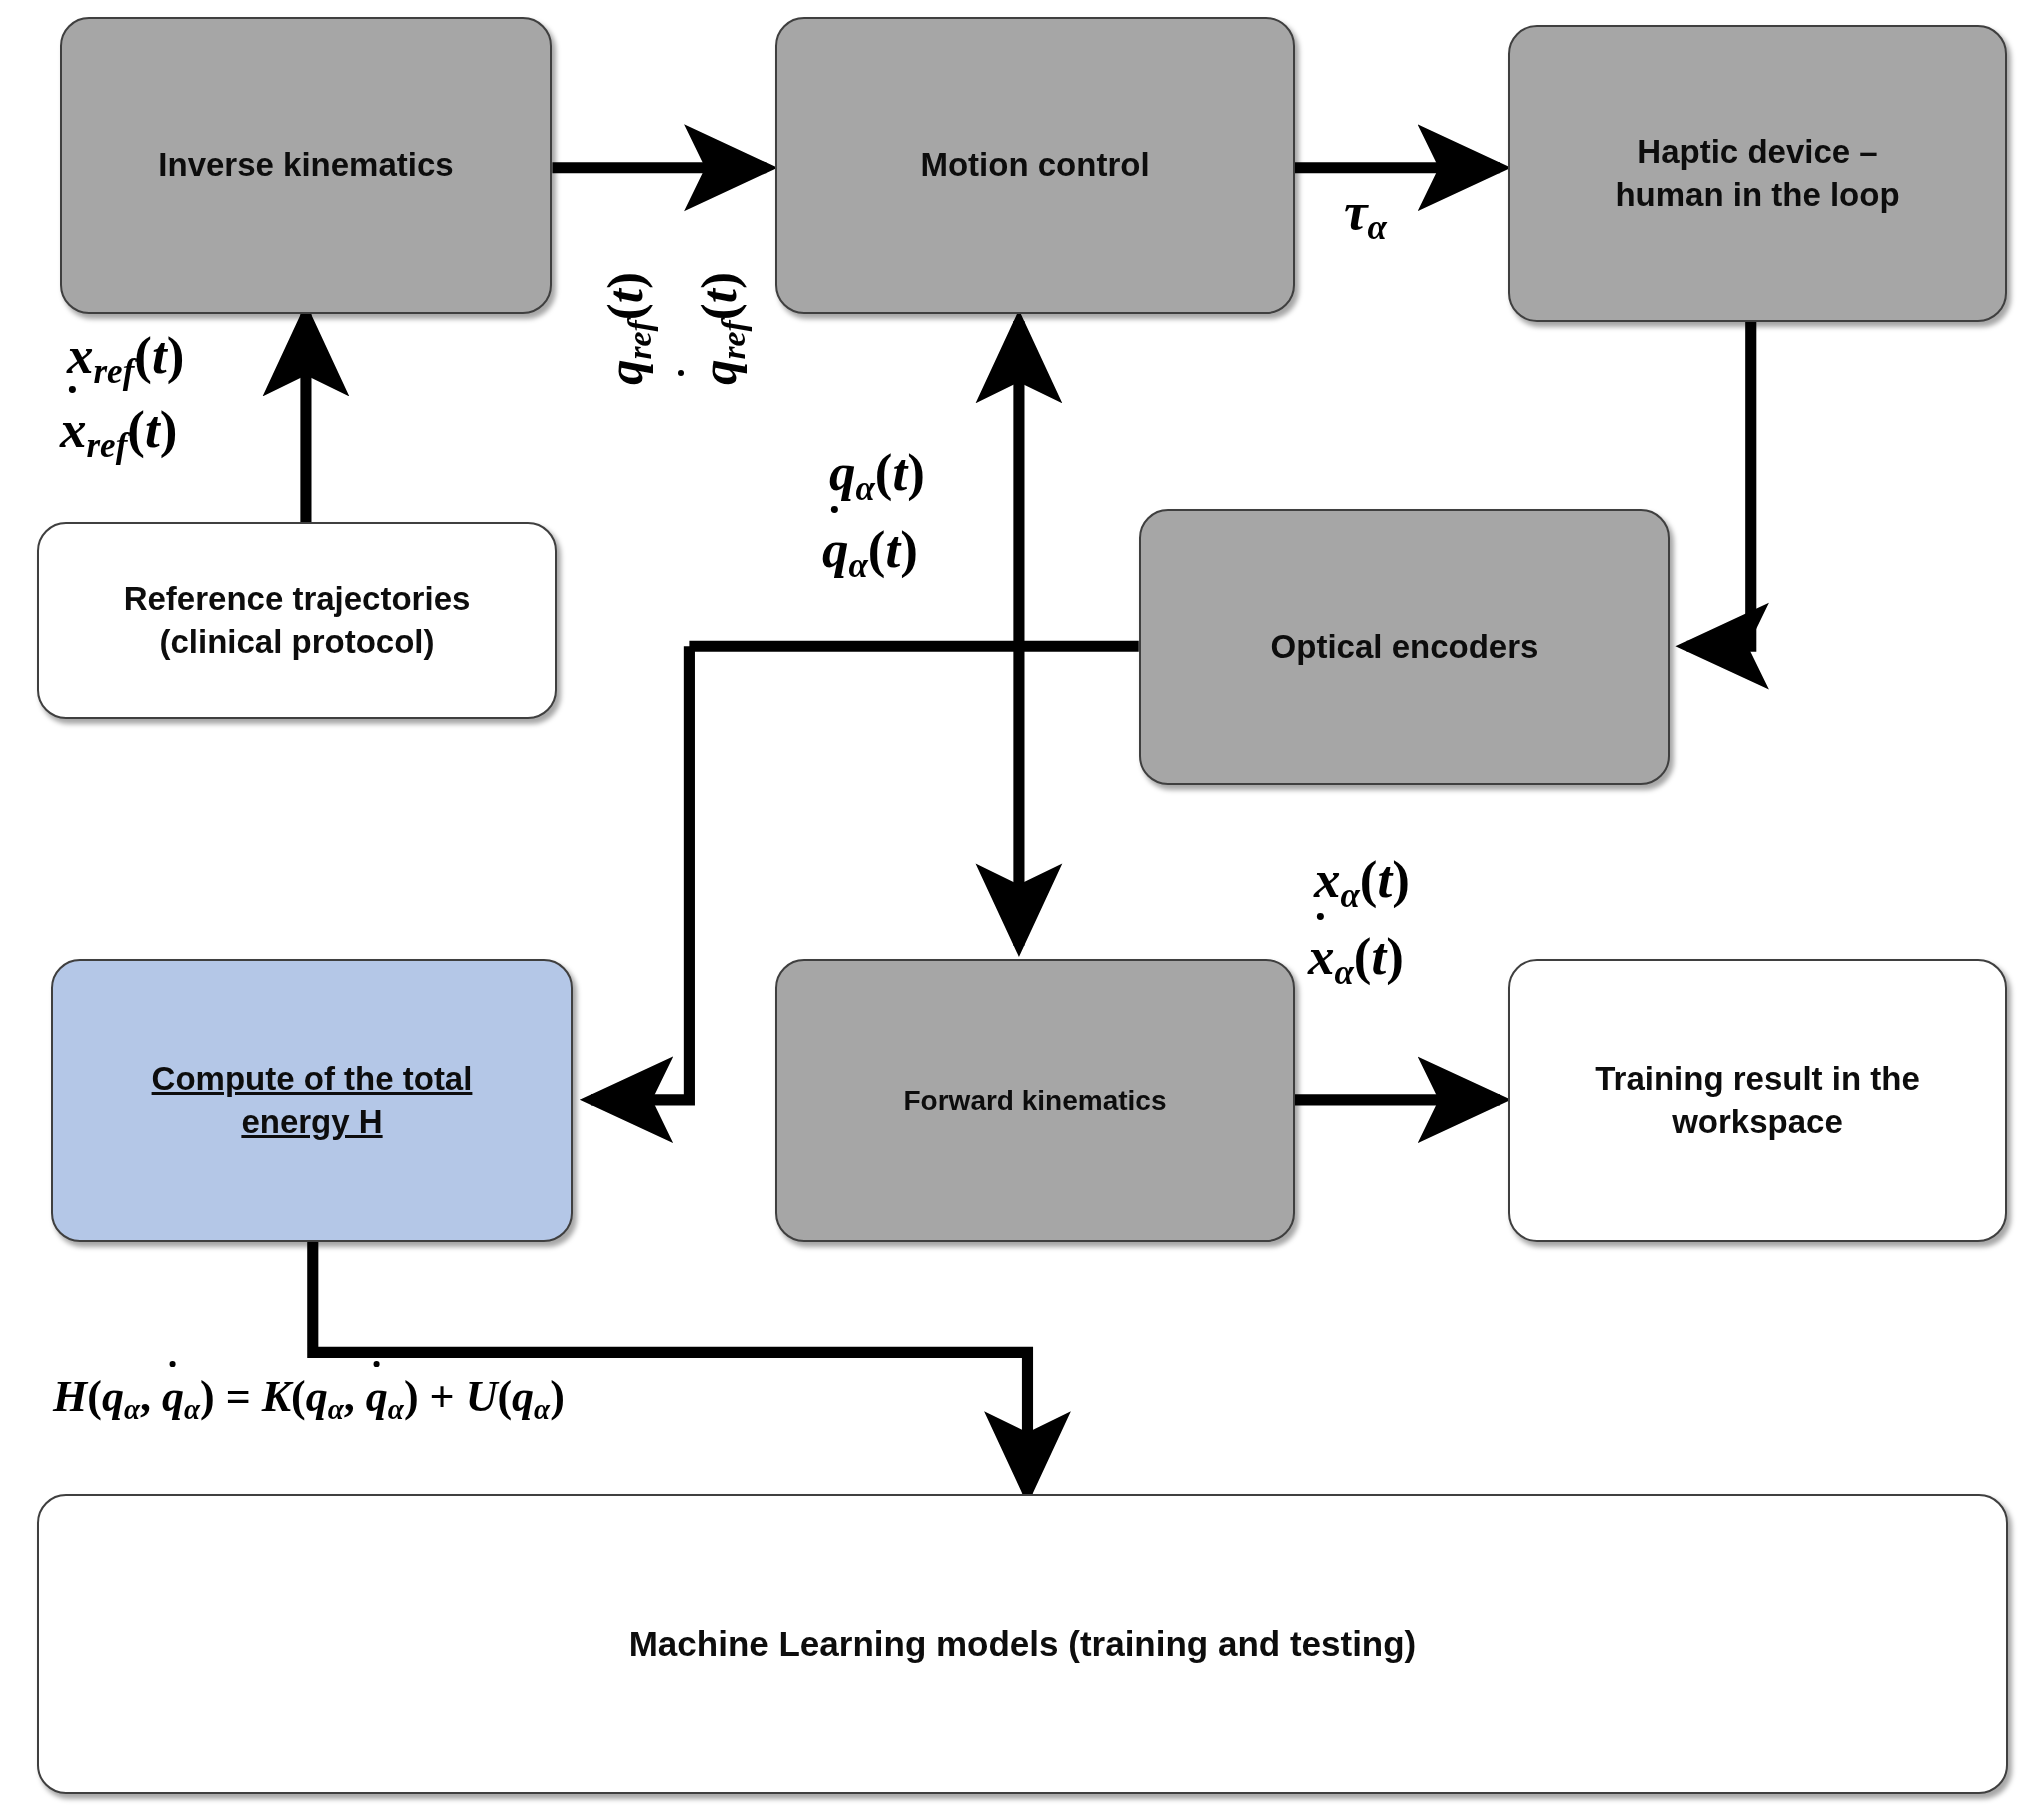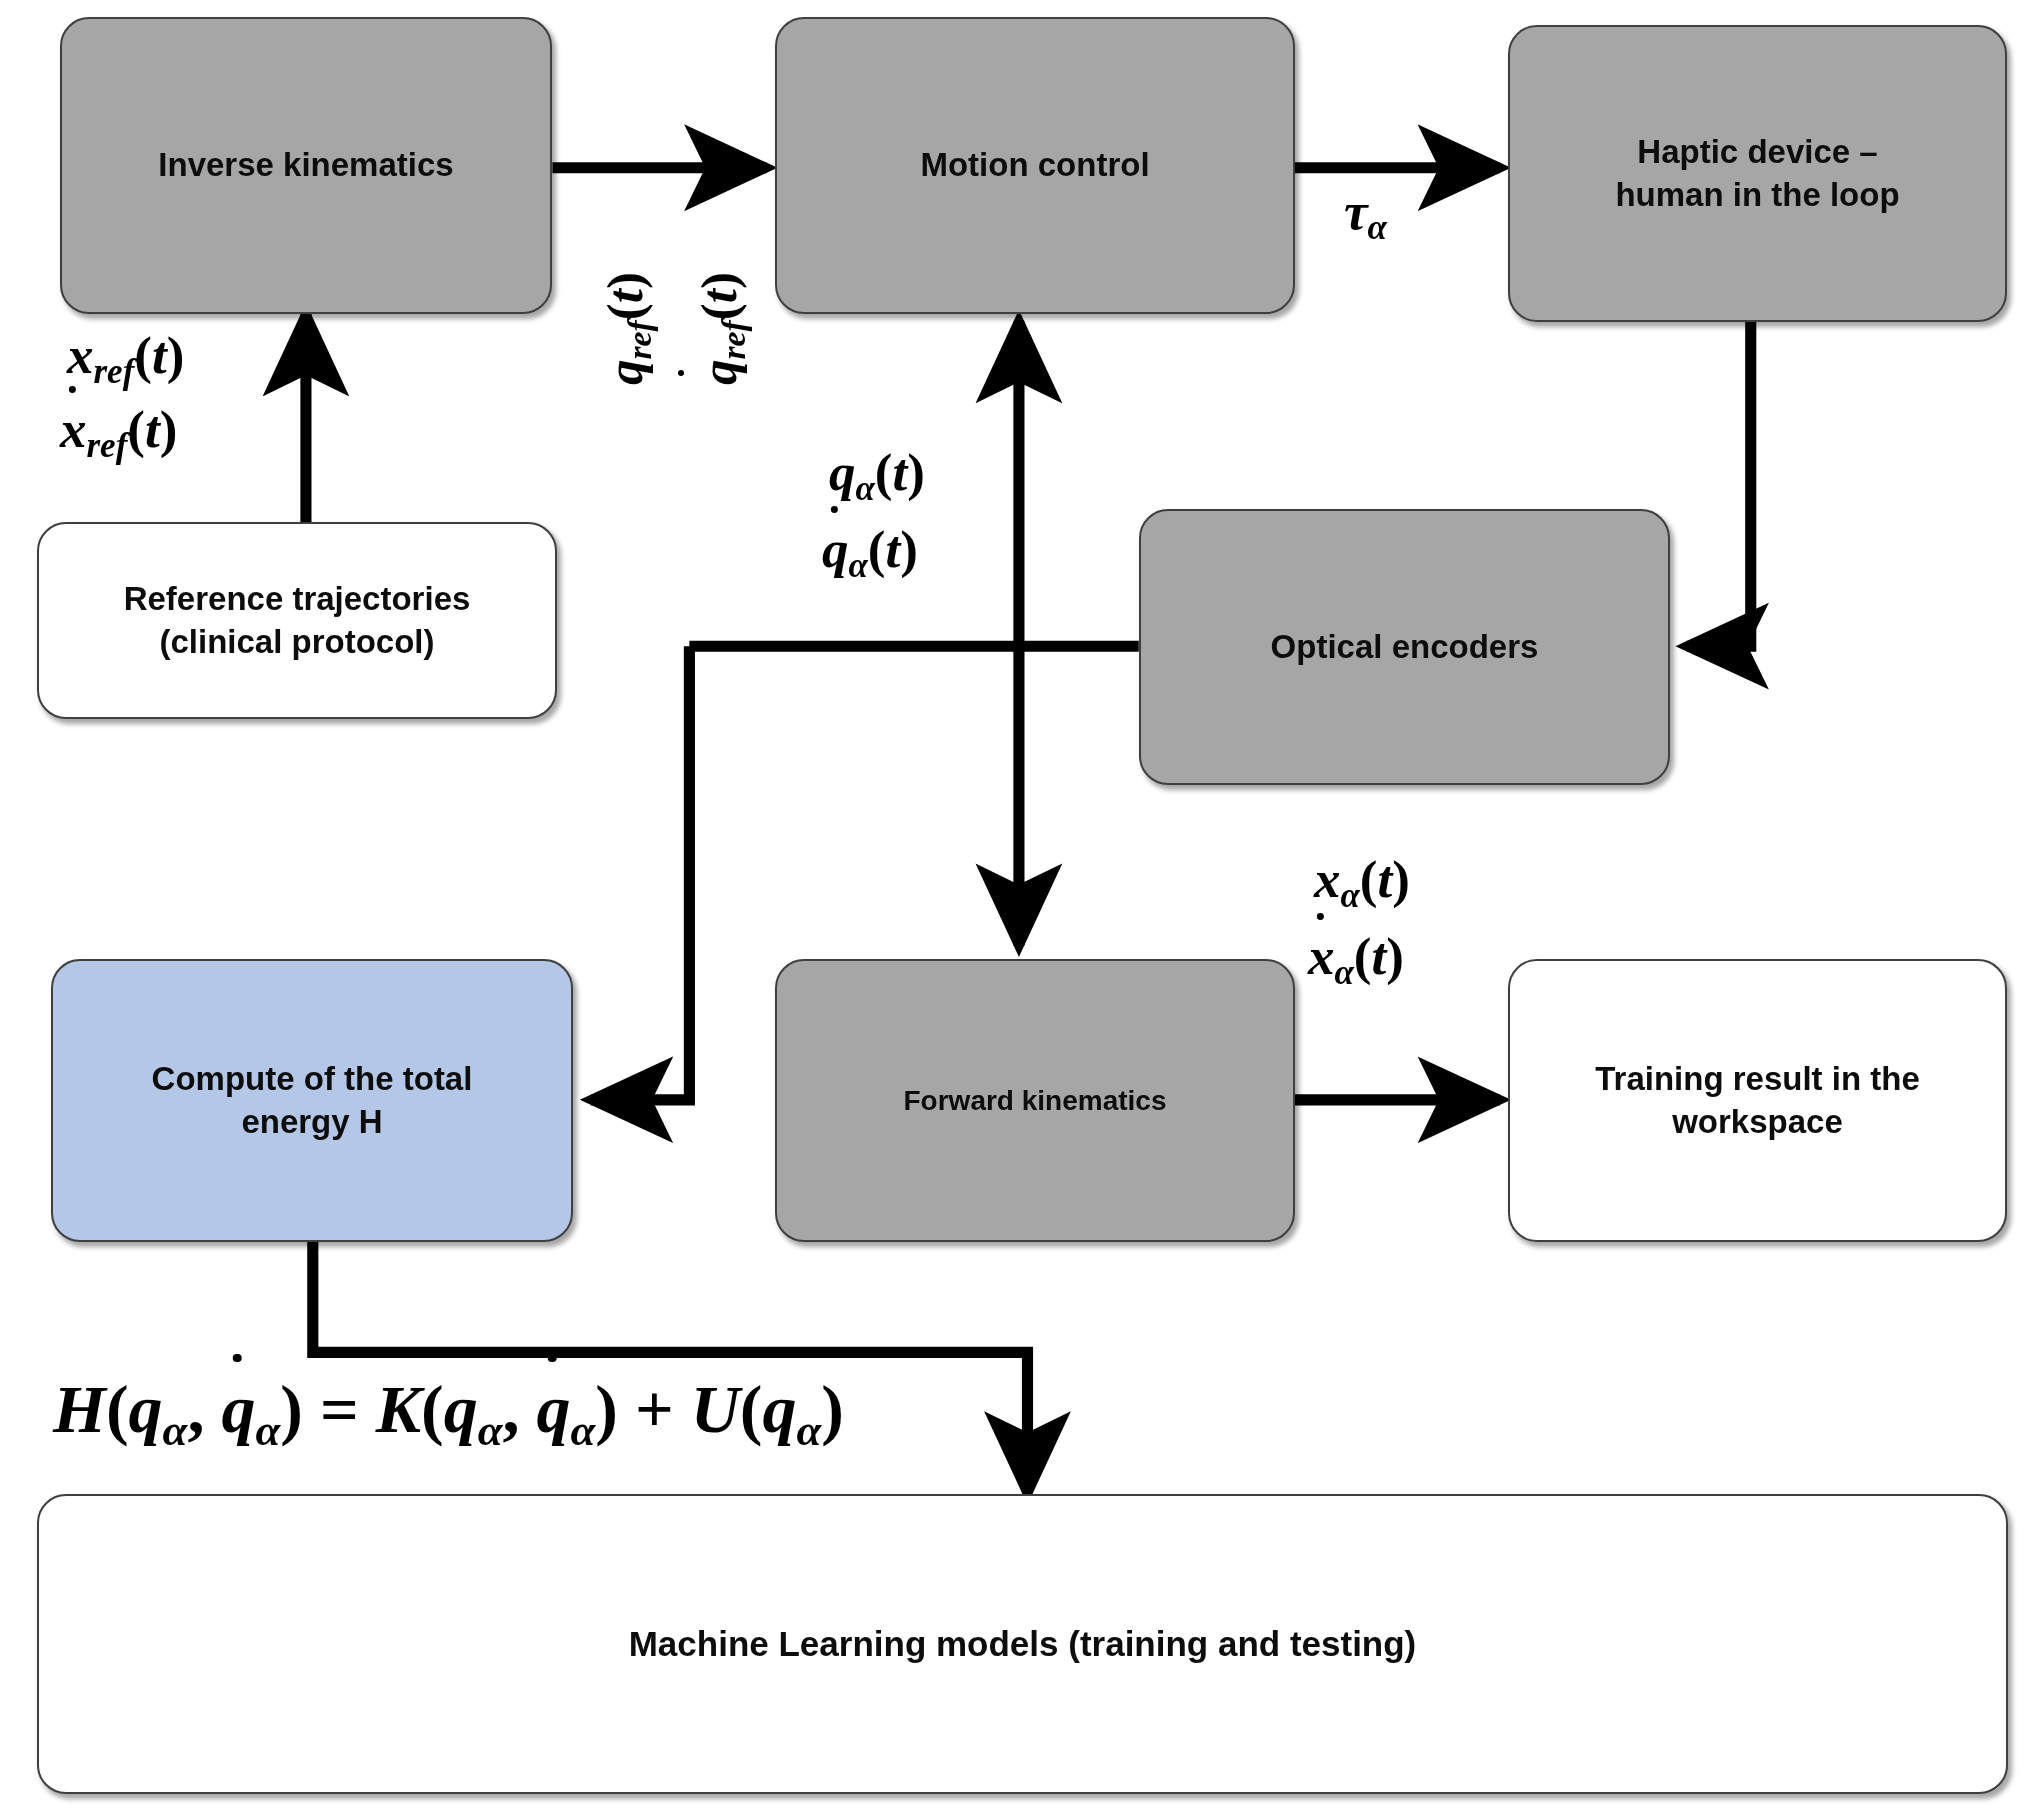--- a/index.html
+++ b/index.html
@@ -125,21 +125,21 @@
   <div class="node white" style="left:37px; top:522px; width:520px; height:197px; font-size:33px;">
     <span style="white-space:pre-line;">Reference trajectories
 (clinical protocol)</span>
   </div>
 
   <div class="node gray" style="left:1139px; top:509px; width:531px; height:276px; font-size:33px;">
     <span>Optical encoders</span>
   </div>
 
   <div class="node blue" style="left:51px; top:959px; width:522px; height:283px; font-size:33px;">
-    <span style="white-space:pre-line;">Compute of the total
+    <span style="white-space:pre-line;text-decoration:underline;">Compute of the total
 energy H</span>
   </div>
 
   <div class="node gray" style="left:775px; top:959px; width:520px; height:283px; font-size:28px;">
     <span>Forward kinematics</span>
   </div>
 
   <div class="node white" style="left:1508px; top:959px; width:499px; height:283px; font-size:33px;">
     <span style="white-space:pre-line;">Training result in the
 workspace</span>
@@ -178,18 +178,18 @@
   </div>
 
   <div class="math" style="left:1314px; top:852px; font-size:53px;">
     <span>x</span><span class="sub">α</span><span class="up">(</span><span>t</span><span class="up">)</span>
   </div>
 
   <div class="math" style="left:1308px; top:929px; font-size:53px;">
     <span class="dotwrap"><span class="dot"></span>x</span><span class="sub">α</span><span class="up">(</span><span>t</span><span class="up">)</span>
   </div>
 
-  <div class="math" style="left:53px; top:1374px; font-size:68px;">
+  <div class="math" style="left:53px; top:1374px; font-size:44px;">
     <span>H</span><span class="up">(</span><span>q</span><span class="sub">α</span><span class="up">, </span><span class="dotwrap"><span class="dot"></span>q</span><span class="sub">α</span><span class="up">)</span><span class="up"> = </span><span>K</span><span class="up">(</span><span>q</span><span class="sub">α</span><span class="up">, </span><span class="dotwrap"><span class="dot"></span>q</span><span class="sub">α</span><span class="up">)</span><span class="up"> + </span><span>U</span><span class="up">(</span><span>q</span><span class="sub">α</span><span class="up">)</span>
   </div>
 
 </div>
 
 
 </body></html>

